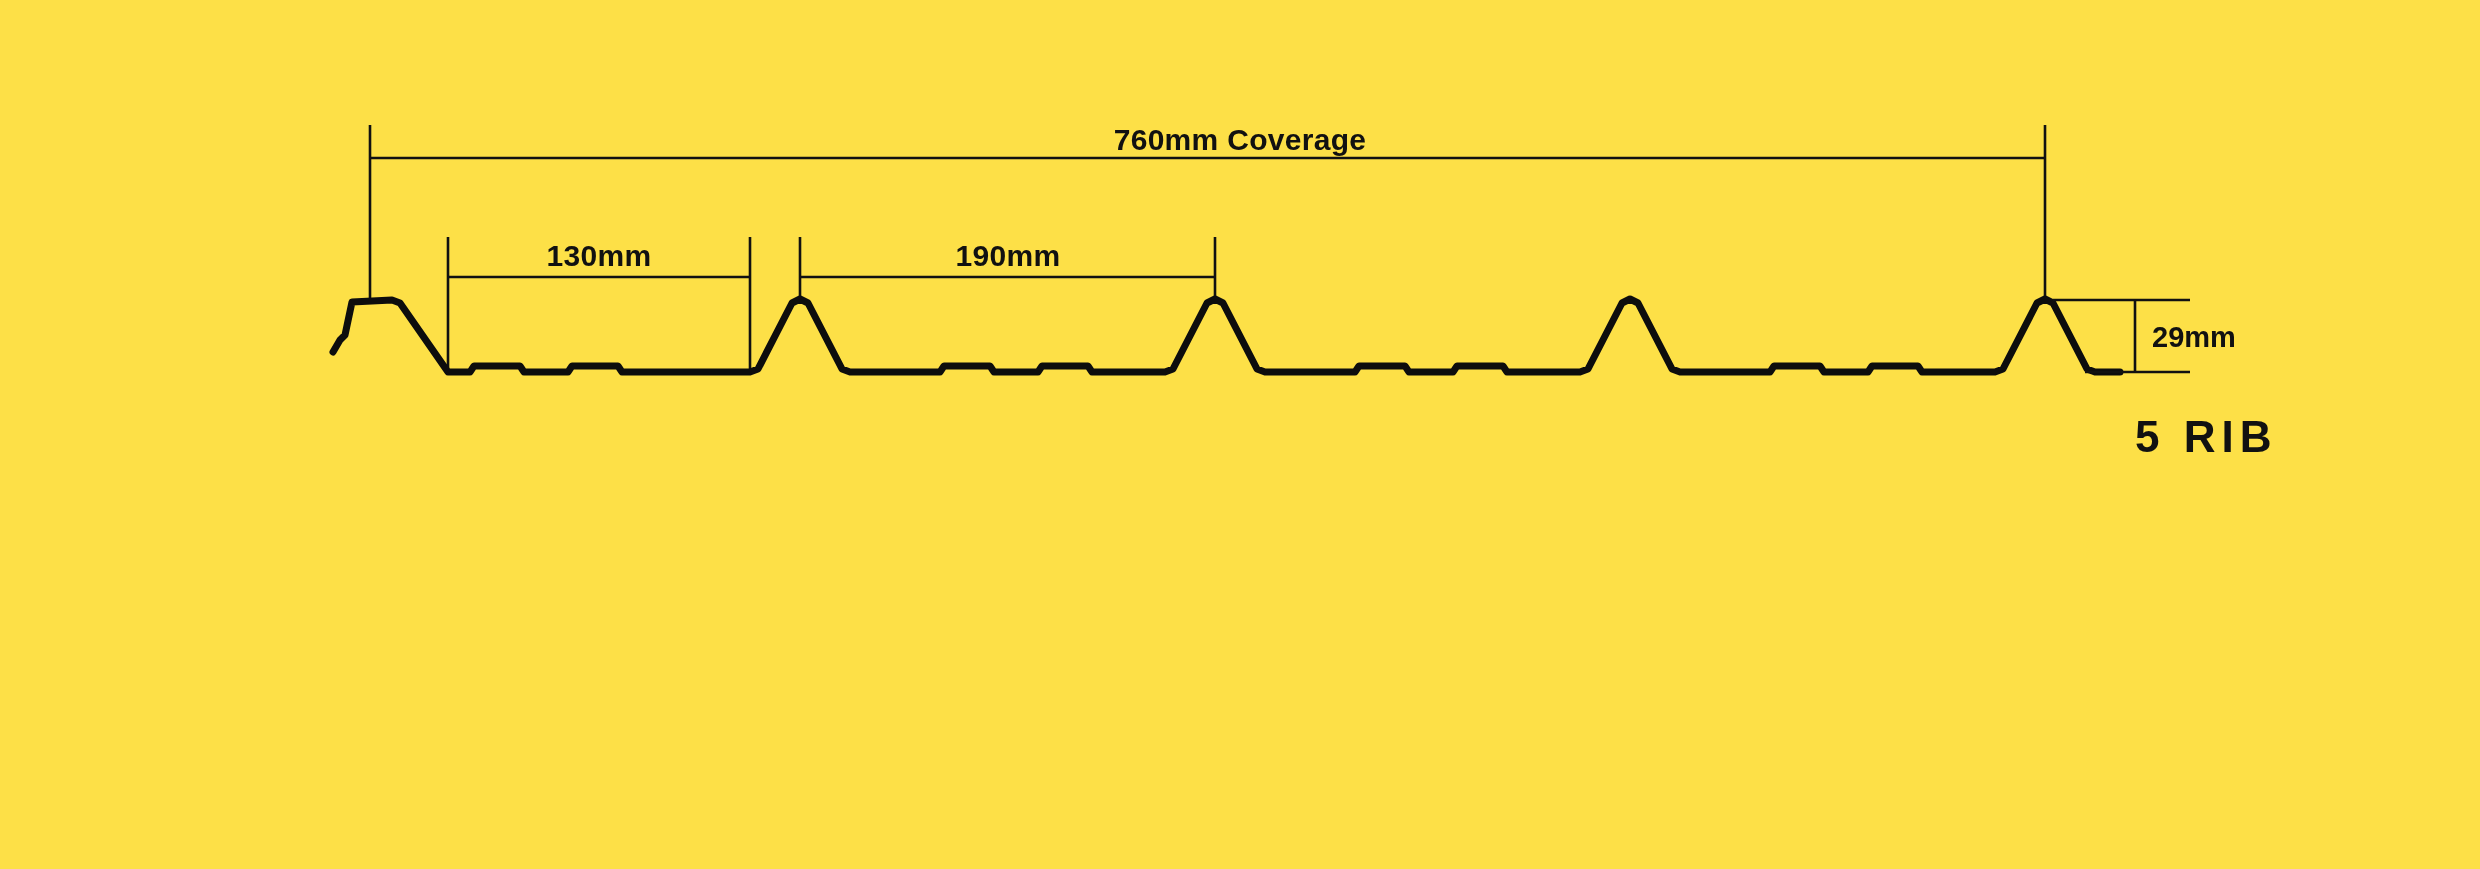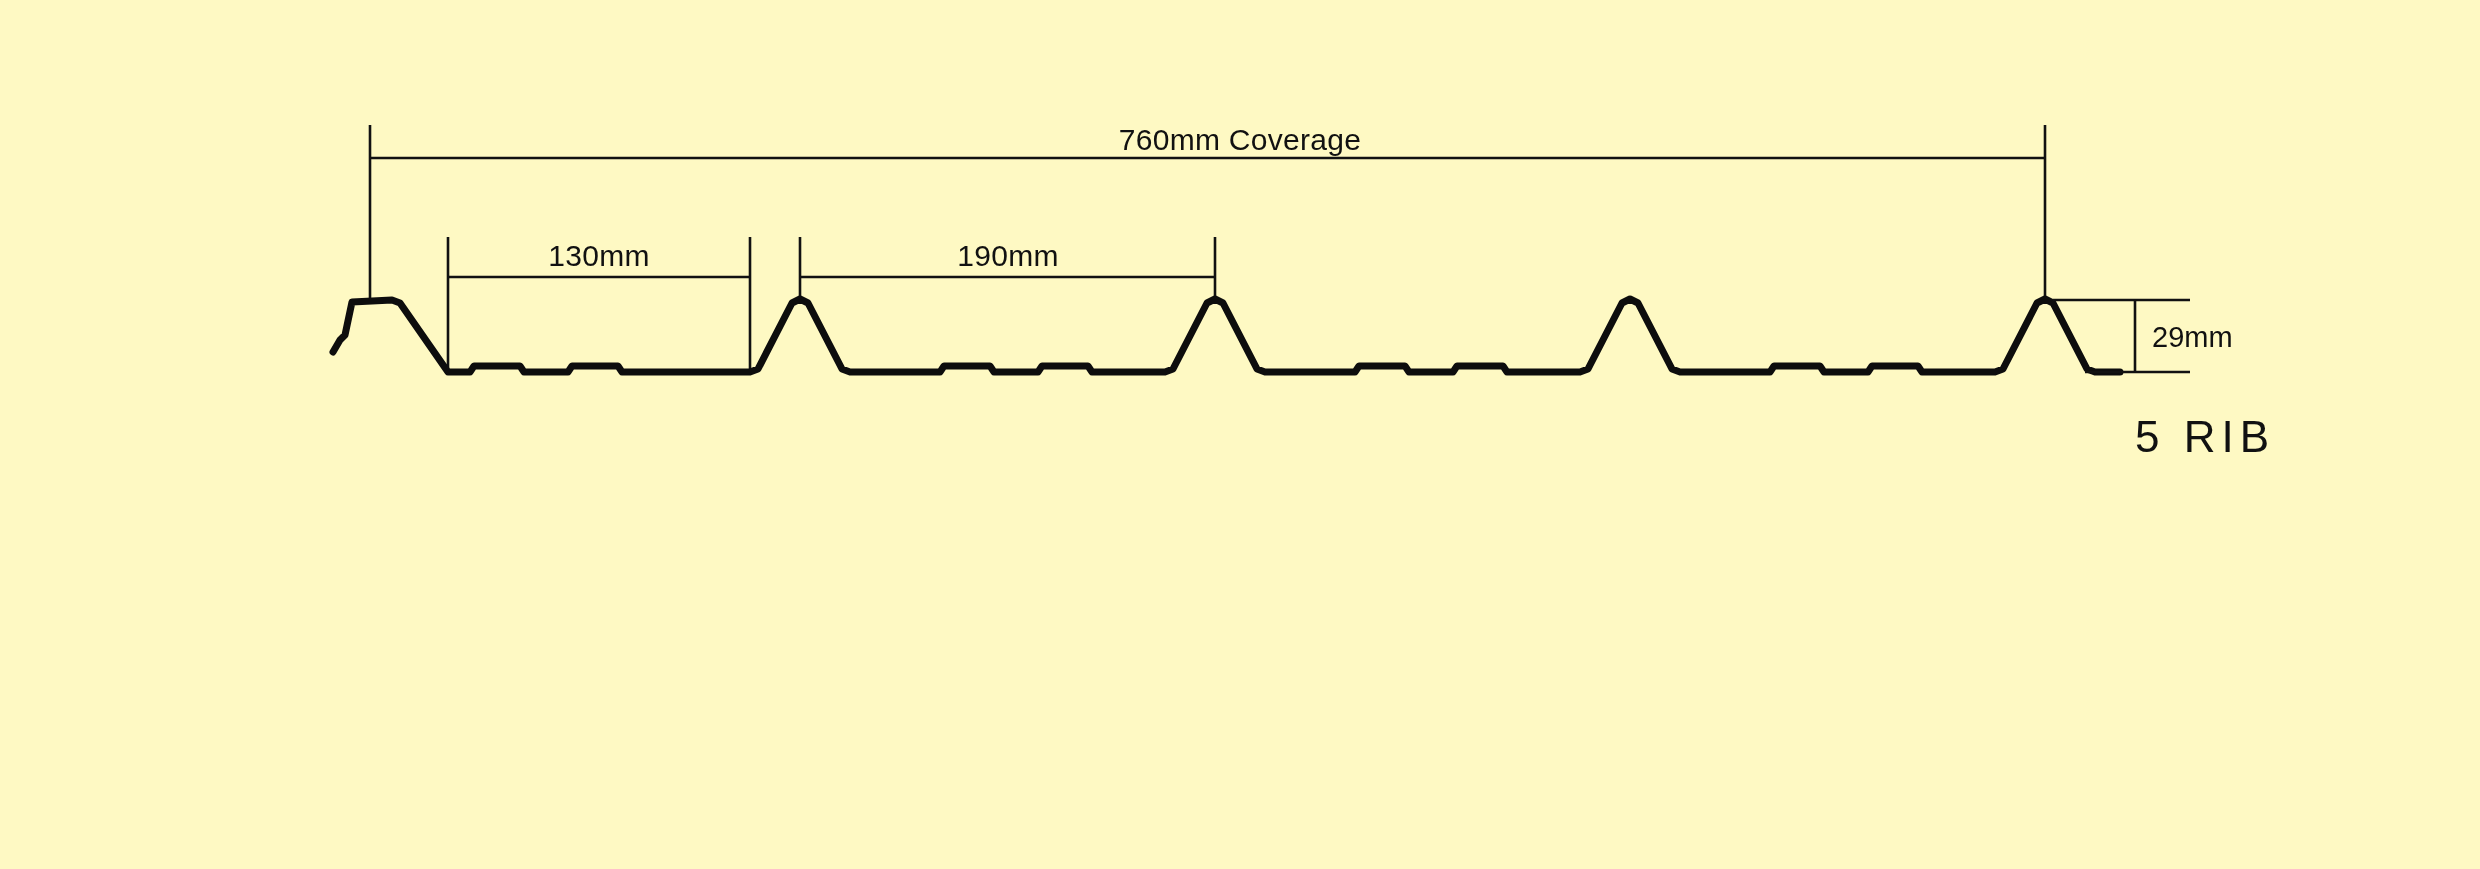--- a/index.html
+++ b/index.html
@@ -15,21 +15,22 @@
     color: #111111;
     overflow: hidden;
     position: relative;
   }
   #drawing-root {
     position: absolute;
     left: 0;
     top: 0;
     width: 2480px;
     height: 869px;
-    background: #fef9c3;
+    background: #fde047;
+    font-weight: bold;
   }
   svg#profile-svg {
     display: block;
     width: 2480px;
     height: 869px;
   }
   .dim-text {
     font-family: "Liberation Sans", sans-serif;
     font-size: 30px;
     fill: #111111;

